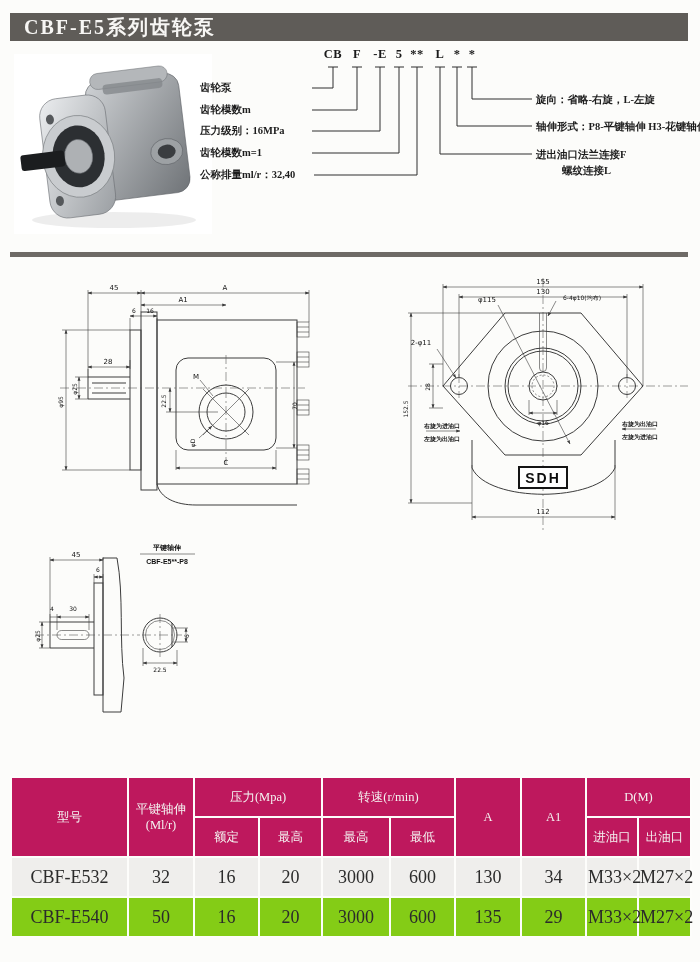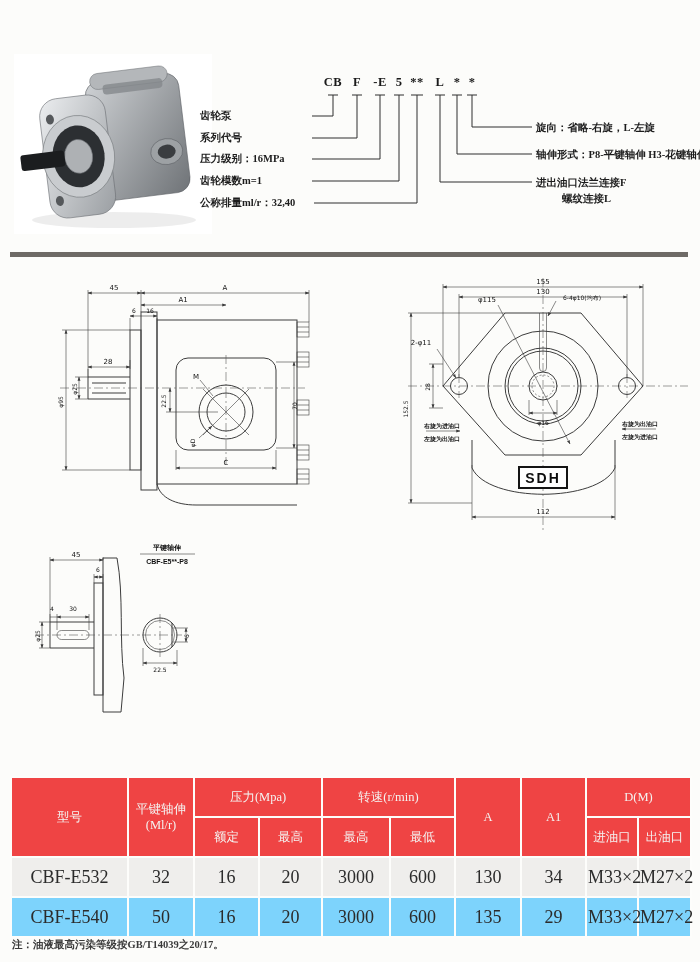--- a/index.html
+++ b/index.html
@@ -11,21 +11,21 @@
   
   .title-bar {
     position:absolute; left:10px; top:13px; width:678px; height:28px;
     background:#5f5c58; color:#f7f6f4;
     font:bold 20px "Liberation Serif", serif; letter-spacing:2px;
     line-height:28px; padding-left:14px; box-sizing:border-box;
   }
   
   .photo { position:absolute; left:14px; top:54px; width:198px; height:180px; background:#fff; }
   
-  .code-diagram { position:absolute; left:200px; top:74px; width:500px; height:172px; }
+  .code-diagram { position:absolute; left:200px; top:46px; width:500px; height:172px; }
   .code-diagram svg { position:absolute; left:0; top:0; }
   .mc-char {
     position:absolute; top:1px; transform:translateX(-50%);
     font:bold 12.5px "Liberation Serif", serif; color:#1a1a1a; letter-spacing:.5px; white-space:pre;
   }
   .mc-lbl { position:absolute; font:bold 10.5px "Liberation Serif", serif; color:#1c1c1c; white-space:nowrap; }
   .mc-left { left:0; width:108px; text-align:left; }
   .mc-right { left:336px; }
   
   .rule { position:absolute; left:10px; top:252px; width:678px; height:5px; background:#6e6a66; }
@@ -39,33 +39,34 @@
   text.dc { font:bold 6px "Liberation Sans", sans-serif; fill:#111; text-anchor:middle; }
   text.dt { font:bold 7px "Liberation Sans", sans-serif; fill:#111; text-anchor:middle; }
   text.logo { font:bold 14px "Liberation Sans", sans-serif; fill:#0d0d0d; text-anchor:middle; letter-spacing:2px; }
   
   table.spec {
     position:absolute; left:10px; top:776px; width:680px;
     border-collapse:collapse; table-layout:fixed;
     font-family:"Liberation Serif", serif;
   }
   table.spec th, table.spec td { border:2.5px solid #fdfdfb; text-align:center; vertical-align:middle; }
-  table.spec th { background:#ef4444; color:#f4f3f1; font-weight:normal; font-size:12.5px; height:36px; }
+  table.spec th { background:#be185d; color:#f4f3f1; font-weight:normal; font-size:12.5px; height:36px; }
   table.spec th.two-line { white-space:pre-line; line-height:1.3; }
   table.spec td { font-size:18px; color:#2b2b2b; height:36px; }
   tr.r0 td { background:#efeeec; }
-  tr.r1 td { background:#7dd3fc;margin-top:48px; }
+  tr.r1 td { background:#84cc16;margin-top:48px; }
   
   .note { position:absolute; left:12px; top:938px; font:bold 10.5px "Liberation Serif", serif; color:#3a3a3a; }
 </style>
 </head>
 <body>
 
 <div class="page">
 
+  <div class="title-bar">CBF-E5系列齿轮泵</div>
 
   <div class="photo">
     <svg width="198" height="180" viewBox="0 0 198 180">
       <defs>
         <linearGradient id="g1" x1="0" y1="0" x2="1" y2="1">
           <stop offset="0" stop-color="#eceef0"></stop>
             <stop offset="1" stop-color="#9a9ea2"></stop>
         </linearGradient>
         <linearGradient id="g2" x1="0" y1="0" x2="1" y2="1">
           <stop offset="0" stop-color="#cfd2d5"></stop>
@@ -107,21 +108,21 @@
     <span class="mc-char" style="left:133px">CB</span>
     <span class="mc-char" style="left:157px">F</span>
     <span class="mc-char" style="left:180px">-E</span>
     <span class="mc-char" style="left:199px">5</span>
     <span class="mc-char" style="left:217px">**</span>
     <span class="mc-char" style="left:240px">L</span>
     <span class="mc-char" style="left:257px">*</span>
     <span class="mc-char" style="left:272px">*</span>
 
     <span class="mc-lbl mc-left" style="top:35px">齿轮泵</span>
-    <span class="mc-lbl mc-left" style="top:57px">系列代号</span>
+    <span class="mc-lbl mc-left" style="top:57px">齿轮模数m</span>
     <span class="mc-lbl mc-left" style="top:78px">压力级别：16MPa</span>
     <span class="mc-lbl mc-left" style="top:100px">齿轮模数m=1</span>
     <span class="mc-lbl mc-left" style="top:122px">公称排量ml/r：32,40</span>
 
     <span class="mc-lbl mc-right" style="top:47px">旋向：省略-右旋，L-左旋</span>
     <span class="mc-lbl mc-right" style="top:74px">轴伸形式：P8-平键轴伸  H3-花键轴伸</span>
     <span class="mc-lbl mc-right" style="top:102px">进出油口法兰连接F</span>
     <span class="mc-lbl" style="left:362px; top:118px">螺纹连接L</span>
   </div>
 
@@ -345,15 +346,14 @@
       <td>3000</td>
       <td>600</td>
       <td>135</td>
       <td>29</td>
       <td>M33×2</td>
       <td>M27×2</td>
     </tr>
   </tbody>
     </table>
 
-  <div class="note">注：油液最高污染等级按GB/T14039之20/17。</div>
 
 </div>
 
 </body></html>

